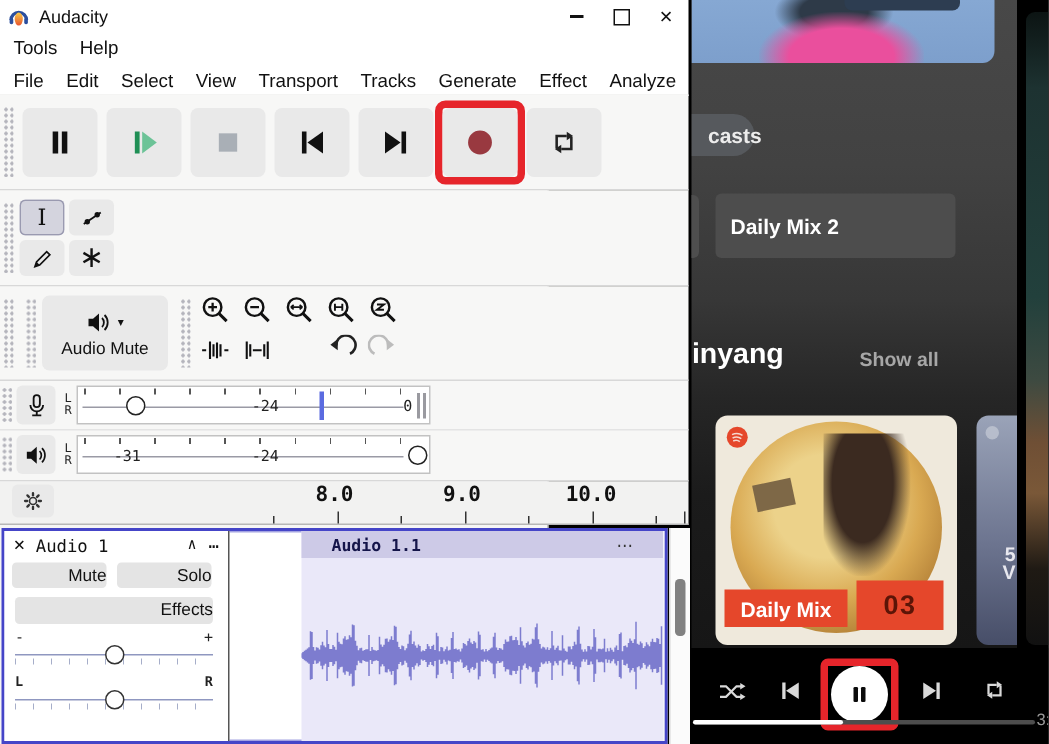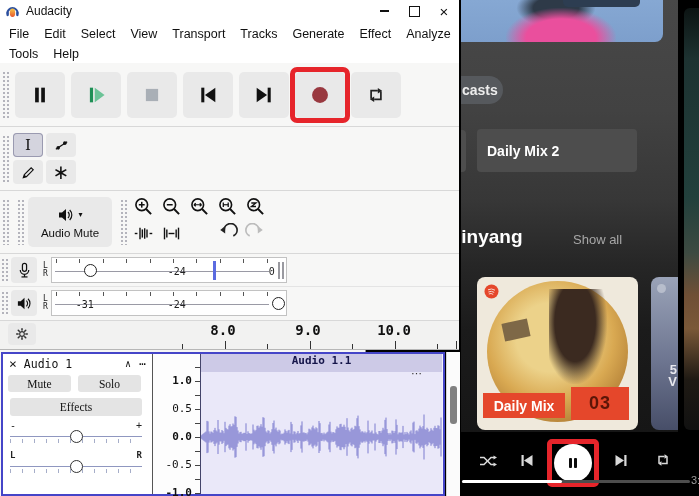--- a/index.html
+++ b/index.html
@@ -27,36 +27,36 @@
   .meterbox{position:relative;width:236px;height:26px;background:#fff;border:1px solid #c2c2c2;box-sizing:border-box;}
   .mticks{position:absolute;left:4px;right:4px;top:1px;height:4px;background-image:repeating-linear-gradient(90deg,#555 0 1px,transparent 1px 23.4px);}
   .mline{position:absolute;left:3px;top:13px;height:1px;width:214px;background:#9a9aa5;}
   .mlabel{position:absolute;top:8px;transform:translateX(-50%);font-size:10px;color:#222;font-family:"DejaVu Sans Mono",monospace;}
   .knob{position:absolute;top:6px;width:13px;height:13px;border:1.5px solid #222;border-radius:50%;background:#fff;box-sizing:border-box;}
   .mcap{position:absolute;top:4px;width:2px;height:17px;background:#9a9aa0;}
   .timeline{left:0;top:321px;width:459px;height:29px;background:#f2f2f1;border-bottom:1px solid #b7b7b7;box-sizing:border-box;}
   .tl-num{position:absolute;top:1px;transform:translateX(-50%);font-family:"DejaVu Sans Mono",monospace;font-weight:bold;font-size:14px;color:#111;}
   .tl-tick{position:absolute;background:#333;width:1px;}
   .track-box{left:1px;top:352px;width:444px;height:144px;border:2px solid #4545c8;box-shadow:inset 0 0 0 1px #a3a3e2;background:#fff;box-sizing:border-box;}
-  .tc-btn{position:absolute;background:#e4e4e4;border-radius:3px;display:flex;align-items:center;justify-content:center;
-          font-family:Liberation Serif, serif;font-size:11.5px;color:#111;}
+  .tc-btn{position:absolute;background:#e4e4e4;border-radius:3px;display:flex;align-items:center;justify-content:flex-end;
+          font-family:Liberation Sans, sans-serif;font-size:11.5px;color:#111;}
   .slider-track{position:absolute;height:10px;}
   .slider-track .line{position:absolute;left:0;right:0;top:4px;height:1px;background:#8f97c0;}
   .slider-track .ticks{position:absolute;left:0;right:0;bottom:-1px;height:4px;background-image:repeating-linear-gradient(90deg,#a6aec9 0 1px,transparent 1px 12px);}
   .sknob{position:absolute;top:-2px;left:calc(50% - 6.5px);width:13px;height:13px;border:1.5px solid #333;border-radius:50%;background:#fff;box-sizing:border-box;}
   .vruler-label{position:absolute;right:8px;font-family:"DejaVu Sans Mono",monospace;font-size:11px;color:#111;}
-  .clip-header{position:absolute;left:0;top:0;width:100%;height:18px;background:#cdcae7;display:flex;align-items:center;box-sizing:border-box;padding:0 20px;flex-direction:column;}
+  .clip-header{position:absolute;left:0;top:0;width:100%;height:18px;background:#cdcae7;display:flex;align-items:center;box-sizing:border-box;padding:0 20px;}
   
   #sp-main{left:461px;top:0;width:217px;height:432px;overflow:hidden;
     background:linear-gradient(180deg,#484848 0px,#424242 110px,#373737 200px,#262626 265px,#1b1b1b 330px,#161616 432px);}
   .sp-chip{position:absolute;background:#56595d;border-radius:0 14px 14px 0;color:#ececec;font-weight:bold;font-size:14px;display:flex;align-items:center;}
   .sp-card{position:absolute;background:#4d4d4d;border-radius:4px;display:flex;align-items:center;overflow:hidden;}
   .sp-card-title{color:#fff;font-weight:bold;font-size:14px;margin-left:10px;}
   .sec-title{position:absolute;color:#fff;font-weight:bold;font-size:19px;white-space:nowrap;}
-  .showall{position:absolute;color:#a7a7a7;font-weight:normal;font-size:13px;text-align:right;}
+  .showall{position:absolute;color:#a7a7a7;font-weight:bold;font-size:13px;text-align:right;}
   .redchip{position:absolute;background:#e5472b;display:flex;align-items:center;justify-content:center;}
   #sp-player{left:460px;top:432px;width:239px;height:64px;background:#000;overflow:hidden;}
   .pbar{position:absolute;left:2px;top:48px;width:228px;height:3px;background:#4d4d4d;border-radius:2px;}
   .pbar-fill{position:absolute;left:0;top:0;height:3px;width:44%;background:#fff;border-radius:2px;}
   .ptime{position:absolute;left:231px;top:42px;font-size:11px;color:#9a9a9a;}
   .pause-hl{position:absolute;left:87px;top:7px;width:52px;height:48px;border:5px solid #e6252b;border-radius:5px;box-sizing:border-box;display:flex;align-items:center;justify-content:center;}
   .pause-circle{width:38px;height:38px;border-radius:50%;background:#fff;display:flex;align-items:center;justify-content:center;}
   #sp-sidebar{left:684px;top:8px;width:15px;height:422px;border-radius:6px 0 0 6px;
     background:linear-gradient(180deg,#0c1413 0%,#1d3231 12%,#22403c 45%,#3d4a41 58%,#6f4f35 68%,#7a5838 76%,#1f1a14 88%,#111 100%);}
   svg{display:block;}
@@ -237,34 +237,34 @@
         <div class="winbtn">
             <span style="width:9px;height:9px;border:1.2px solid #111;display:block"></span>
           </div>
         <div class="winbtn">
             <span style="font-size:15px">×</span>
           </div>
       </div>
     </div>
 
     <div class="abs menubar">
+      <div class="menurow">
+        <span class="menu-item">Tools</span>
+        <span class="menu-item">Help</span>
+      </div>
       <div class="menurow" style="padding-top:2px">
         <span class="menu-item">File</span>
         <span class="menu-item">Edit</span>
         <span class="menu-item">Select</span>
         <span class="menu-item">View</span>
         <span class="menu-item">Transport</span>
         <span class="menu-item">Tracks</span>
         <span class="menu-item">Generate</span>
         <span class="menu-item">Effect</span>
         <span class="menu-item">Analyze</span>
-      </div>
-      <div class="menurow">
-        <span class="menu-item">Tools</span>
-        <span class="menu-item">Help</span>
       </div>
     </div>
 
     <div class="abs toolrow" style="left:0;top:63px;width:459px;height:64px;display:flex;align-items:center">
       <div class="grip"></div>
       <div style="display:flex;gap:6px;margin-left:4px;align-items:center">
         <div class="tbtn">
             <svg width="22" height="22">
               <use href="#i-pause"></use>
             </svg>
@@ -483,28 +483,20 @@
           <span>L</span>
           <span>R</span>
         </div>
         <div class="slider-track" style="left:7px;top:108px;width:132px">
           <div class="line"></div>
             <div class="ticks"></div>
             <div class="sknob"></div>
         </div>
       </div>
 
-      <div class="abs" style="left:150px;top:0;width:47px;height:140px;background:#fdfdfd;border-right:1px solid #44446a">
-        <div style="position:absolute;right:0;top:13px;bottom:0;width:5px;background-image:repeating-linear-gradient(180deg,#444 0 1px,transparent 1px 14px)"></div>
-        <span class="vruler-label" style="top:20px;font-weight:bold">1.0</span>
-        <span class="vruler-label" style="top:48px">0.5</span>
-        <span class="vruler-label" style="top:76px;font-weight:bold">0.0</span>
-        <span class="vruler-label" style="top:104px">-0.5</span>
-        <span class="vruler-label" style="top:132px;font-weight:bold">-1.0</span>
-      </div>
 
       <div class="abs" style="left:198px;top:0;width:241px;height:140px;background:#eae8f9">
         <div class="clip-header">
           <span style="font-family:'DejaVu Sans Mono',monospace;font-weight:bold;font-size:11px;color:#15154a">Audio 1.1</span>
           <span style="margin-left:auto;color:#333;font-size:11px">⋯</span>
         </div>
         <svg id="waveform" width="241" height="122" viewBox="0 0 241 122" style="position:absolute;left:0;top:18px">
           <path id="wavepath" stroke="#7d7ccf" stroke-width="1" fill="none" d="M0 63.5L0 66.5M1 62.7L1 67.3M2 61.9L2 68.1M3 61.1L3 68.9M4 60.3L4 69.7M5 59.5L5 70.5M6 48.9L6 81.1M7 49.4L7 80.6M8 59.4L8 70.6M9 61.6L9 68.4M10 59.5L10 70.5M11 59.8L11 70.2M12 61.0L12 69.0M13 58.1L13 71.9M14 55.9L14 74.1M15 58.4L15 71.6M16 59.5L16 70.5M17 48.0L17 82.0M18 57.3L18 72.7M19 60.6L19 69.4M20 60.6L20 69.4M21 58.0L21 72.0M22 59.1L22 70.9M23 61.2L23 68.8M24 49.8L24 80.2M25 55.9L25 74.1M26 57.2L26 72.8M27 57.5L27 72.5M28 53.7L28 76.3M29 52.2L29 77.8M30 54.5L30 75.5M31 54.2L31 75.8M32 51.5L32 78.5M33 52.8L33 77.2M34 44.3L34 85.7M35 44.9L35 85.1M36 55.1L36 74.9M37 58.5L37 71.5M38 61.5L38 68.5M39 60.1L39 69.9M40 59.8L40 70.2M41 61.9L41 68.1M42 61.3L42 68.7M43 60.8L43 69.2M44 60.9L44 69.1M45 51.3L45 78.7M46 62.0L46 68.0M47 59.3L47 70.7M48 61.1L48 68.9M49 61.5L49 68.5M50 61.9L50 68.1M51 61.3L51 68.7M52 52.5L52 77.5M53 57.7L53 72.3M54 59.2L54 70.8M55 57.9L55 72.1M56 53.9L56 76.1M57 53.6L57 76.4M58 55.8L58 74.2M59 54.3L59 75.7M60 52.2L60 77.8M61 54.7L61 75.3M62 45.2L62 84.8M63 45.8L63 84.2M64 55.8L64 74.2M65 59.4L65 70.6M66 60.7L66 69.3M67 58.3L67 71.7M68 58.8L68 71.2M69 61.5L69 68.5M70 60.2L70 69.8M71 57.2L71 72.8M72 51.0L72 79.0M73 48.5L73 81.5M74 57.3L74 72.7M75 55.6L75 74.4M76 58.4L76 71.6M77 59.8L77 70.2M78 57.7L78 72.3M79 58.6L79 71.4M80 62.3L80 67.7M81 61.5L81 68.5M82 62.0L82 68.0M83 60.7L83 69.3M84 57.4L84 72.6M85 58.9L85 71.1M86 60.7L86 69.3M87 58.6L87 71.4M88 57.9L88 72.1M89 61.4L89 68.6M90 49.9L90 80.1M91 52.1L91 77.9M92 62.2L92 67.8M93 59.3L93 70.7M94 59.7L94 70.3M95 62.2L95 67.8M96 60.8L96 69.2M97 59.0L97 71.0M98 61.6L98 68.4M99 61.1L99 68.9M100 53.4L100 76.6M101 49.4L101 80.6M102 60.6L102 69.4M103 60.4L103 69.6M104 61.2L104 68.8M105 60.9L105 69.1M106 62.3L106 67.7M107 60.4L107 69.6M108 56.7L108 73.3M109 57.3L109 72.7M110 58.4L110 71.6M111 55.4L111 74.6M112 53.6L112 76.4M113 56.3L113 73.7M114 57.4L114 72.6M115 55.3L115 74.7M116 56.3L116 73.7M117 60.2L117 69.8M118 49.0L118 81.0M119 51.2L119 78.8M120 61.2L120 68.8M121 60.9L121 69.1M122 62.4L122 67.6M123 60.6L123 69.4M124 62.2L124 67.8M125 61.4L125 68.6M126 60.4L126 69.6M127 59.6L127 70.4M128 52.5L128 77.5M129 49.8L129 80.2M130 59.7L130 70.3M131 61.4L131 68.6M132 60.0L132 70.0M133 60.4L133 69.6M134 61.1L134 68.9M135 57.3L135 72.7M136 54.4L136 75.6M137 55.8L137 74.2M138 55.7L138 74.3M139 52.2L139 77.8M140 51.8L140 78.2M141 54.9L141 75.1M142 54.7L142 75.3M143 52.7L143 77.3M144 54.8L144 75.2M145 58.0L145 72.0M146 46.2L146 83.8M147 55.5L147 74.5M148 58.3L148 71.7M149 59.6L149 70.4M150 56.6L150 73.4M151 55.6L151 74.4M152 57.9L152 72.1M153 57.1L153 72.9M154 53.8L154 76.2M155 54.4L155 75.6M156 46.2L156 83.8M157 43.6L157 86.4M158 54.2L158 75.8M159 57.4L159 72.6M160 60.3L160 69.7M161 59.2L161 70.8M162 59.7L162 70.3M163 61.0L163 69.0M164 59.5L164 70.5M165 61.3L165 68.7M166 60.2L166 69.8M167 48.6L167 81.4M168 58.3L168 71.7M169 61.1L169 68.9M170 59.8L170 70.2M171 58.5L171 71.5M172 61.5L172 68.5M173 61.6L173 68.4M174 51.5L174 78.5M175 60.4L175 69.6M176 61.9L176 68.1M177 62.5L177 67.5M178 59.0L178 71.0M179 59.0L179 71.0M180 60.8L180 69.2M181 58.6L181 71.4M182 55.8L182 74.2M183 57.6L183 72.4M184 47.9L184 82.1M185 45.6L185 84.4M186 57.1L186 72.9M187 61.0L187 69.0M188 62.5L188 67.5M189 60.9L189 69.1M190 62.4L190 67.6M191 58.6L191 71.4M192 58.9L192 71.1M193 61.0L193 69.0M194 59.1L194 70.9M195 47.4L195 82.6M196 52.9L196 77.1M197 62.3L197 67.7M198 60.5L198 69.5M199 60.5L199 69.5M200 60.9L200 69.1M201 60.4L201 69.6M202 53.9L202 76.1M203 62.5L203 67.5M204 60.1L204 69.9M205 62.1L205 67.9M206 59.9L206 70.1M207 61.2L207 68.8M208 62.5L208 67.5M209 59.6L209 70.4M210 58.4L210 71.6M211 61.4L211 68.6M212 50.6L212 79.4M213 49.6L213 80.4M214 62.1L214 67.9M215 58.7L215 71.3M216 58.3L216 71.7M217 59.5L217 70.5M218 56.6L218 73.4M219 53.6L219 76.4M220 55.2L220 74.8M221 56.6L221 73.4M222 54.1L222 75.9M223 42.5L223 87.5M224 57.1L224 72.9M225 57.9L225 72.1M226 55.7L226 74.3M227 56.9L227 73.1M228 60.0L228 70.0M229 58.8L229 71.2M230 56.2L230 73.8M231 57.7L231 72.3M232 58.9L232 71.1M233 55.8L233 74.2M234 53.8L234 76.2M235 56.0L235 74.0M236 56.2L236 73.8M237 53.3L237 76.7M238 53.8L238 76.2M239 57.3L239 72.7M240 45.5L240 84.5"></path>
         </svg>
       </div>
@@ -519,21 +511,21 @@
   <div class="abs" id="sp-main">
 
     <div class="abs" style="left:0;top:0;width:202px;height:42px;border-radius:0 0 8px 0;
          background:linear-gradient(180deg,#86a8d3,#7d9fcc);overflow:hidden">
       <div style="position:absolute;left:55px;top:-12px;width:80px;height:40px;background:radial-gradient(ellipse at center,#2e3a48 0 40%,transparent 70%)"></div>
       <div style="position:absolute;left:45px;top:8px;width:110px;height:60px;background:radial-gradient(ellipse at center,#ea4f9d 0 45%,rgba(234,79,157,0) 72%)"></div>
       <div style="position:absolute;left:102px;top:-4px;width:77px;height:11px;background:#2d3d51;border-radius:5px"></div>
     </div>
 
     <div class="sp-chip" style="left:0;top:76px;width:42px;height:28px">
-      <span style="margin-left:1px">casts</span>
+      <span style="margin-left:11px">casts</span>
     </div>
 
     <div class="abs" style="left:-8px;top:130px;width:13px;height:42px;background:#4e4e4e;border-radius:0 4px 4px 0"></div>
 
     <div class="sp-card" style="left:16px;top:129px;width:160px;height:43px">
       <span class="sp-card-title">Daily Mix 2</span>
     </div>
 
     <span class="sec-title" style="left:-5px;top:226px">linyang</span>
     <span class="showall" style="left:112px;top:232px">Show all</span>

